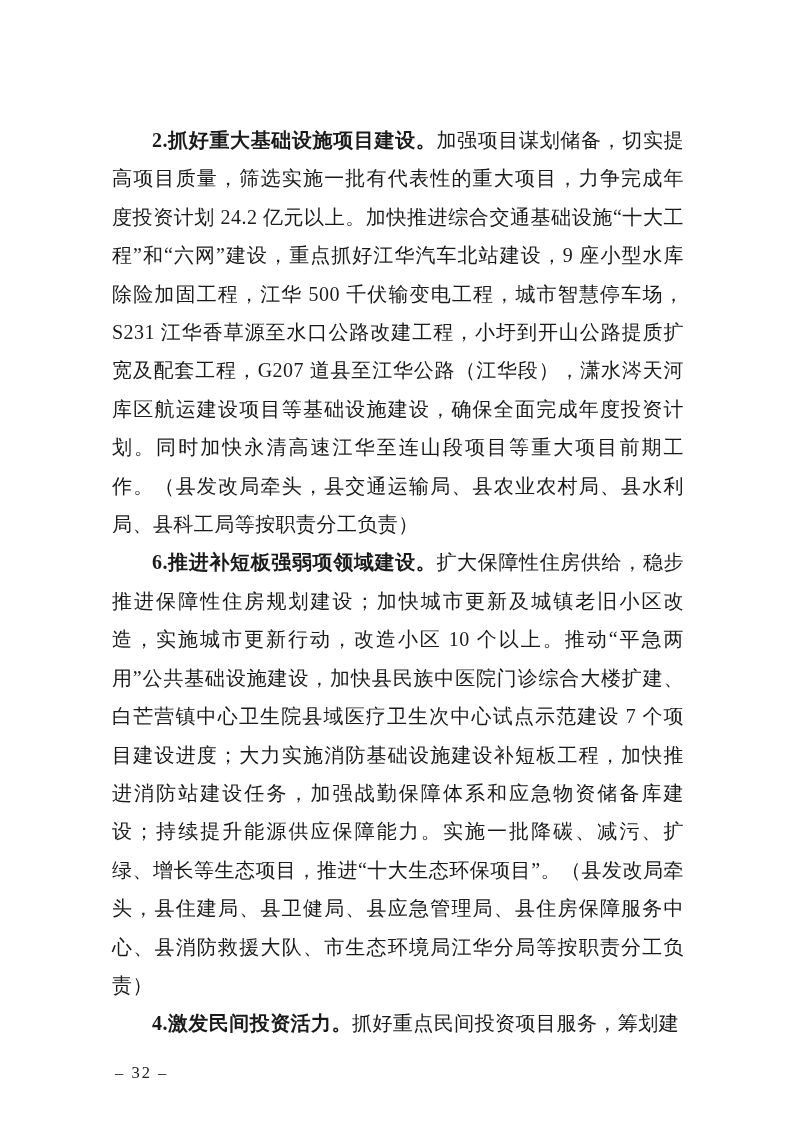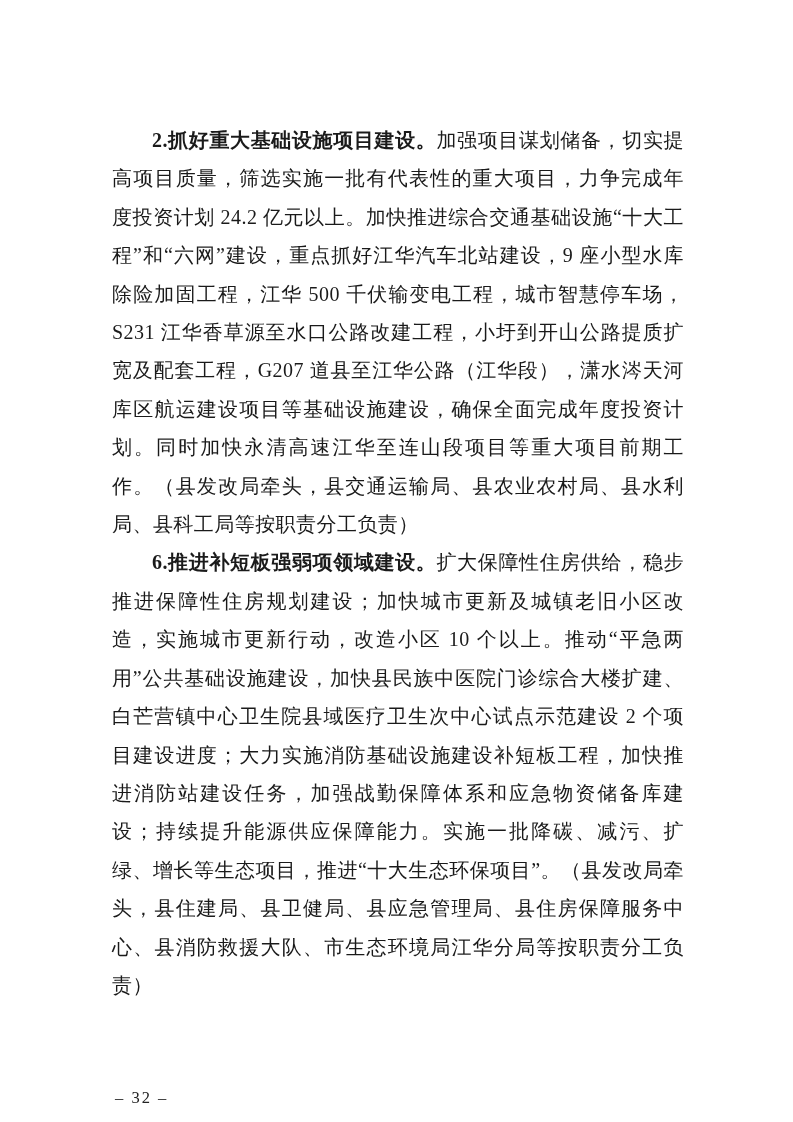--- a/index.html
+++ b/index.html
@@ -29,35 +29,36 @@
   }
   .para {
     text-indent: 2em;
   }
   .para .lead {
     font-weight: bold;
   }
   .page-number {
     position: absolute;
     left: 115px;
-    top: 1088px;
+    top: 1063px;
     font-size: 16.5px;
     letter-spacing: 2px;
     color: #222222;
   }
 </style>
 </head>
 <body>
 
 <div class="page">
 
   <div class="doc-content">
 
     <p class="para"><span class="lead">2.抓好重大基础设施项目建设。</span><span class="body-text">加强项目谋划储备，切实提高项目质量，筛选实施一批有代表性的重大项目，力争完成年度投资计划 24.2 亿元以上。加快推进综合交通基础设施“十大工程”和“六网”建设，重点抓好江华汽车北站建设，9 座小型水库除险加固工程，江华 500 千伏输变电工程，城市智慧停车场，S231 江华香草源至水口公路改建工程，小圩到开山公路提质扩宽及配套工程，G207 道县至江华公路（江华段），潇水涔天河库区航运建设项目等基础设施建设，确保全面完成年度投资计划。同时加快永清高速江华至连山段项目等重大项目前期工作。（县发改局牵头，县交通运输局、县农业农村局、县水利局、县科工局等按职责分工负责）</span></p>
 
-    <p class="para"><span class="lead">6.推进补短板强弱项领域建设。</span><span class="body-text">扩大保障性住房供给，稳步推进保障性住房规划建设；加快城市更新及城镇老旧小区改造，实施城市更新行动，改造小区 10 个以上。推动“平急两用”公共基础设施建设，加快县民族中医院门诊综合大楼扩建、白芒营镇中心卫生院县域医疗卫生次中心试点示范建设 2 个项目建设进度；大力实施消防基础设施建设补短板工程，加快推进消防站建设任务，加强战勤保障体系和应急物资储备库建设；持续提升能源供应保障能力。实施一批降碳、减污、扩绿、增长等生态项目，推进“十大生态环保项目”。（县发改局牵头，县住建局、县卫健局、县应急管理局、县住房保障服务中心、县消防救援大队、市生态环境局江华分局等按职责分工负责）</span></p>
+    <p class="para"><span class="lead">6.推进补短板强弱项领域建设。</span><span class="body-text">扩大保障性住房供给，稳步推进保障性住房规划建设；加快城市更新及城镇老旧小区改造，实施城市更新行动，改造小区 10 个以上。推动“平急两用”公共基础设施建设，加快县民族中医院门诊综合大楼扩建、白芒营镇中心卫生院县域医疗卫生次中心试点示范建设 7 个项目建设进度；大力实施消防基础设施建设补短板工程，加快推进消防站建设任务，加强战勤保障体系和应急物资储备库建设；持续提升能源供应保障能力。实施一批降碳、减污、扩绿、增长等生态项目，推进“十大生态环保项目”。（县发改局牵头，县住建局、县卫健局、县应急管理局、县住房保障服务中心、县消防救援大队、市生态环境局江华分局等按职责分工负责）</span></p>
 
+    <p class="para"><span class="lead">4.激发民间投资活力。</span><span class="body-text">抓好重点民间投资项目服务，筹划建</span></p>
 
   </div>
 
   <div class="page-number">– 32 –</div>
 
 </div>
 
 </body></html>

